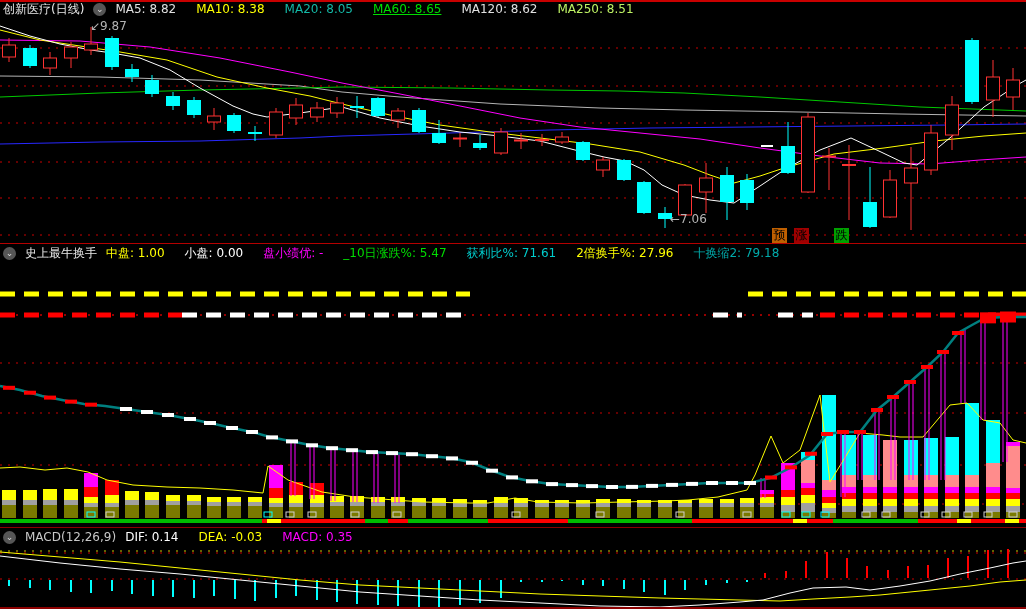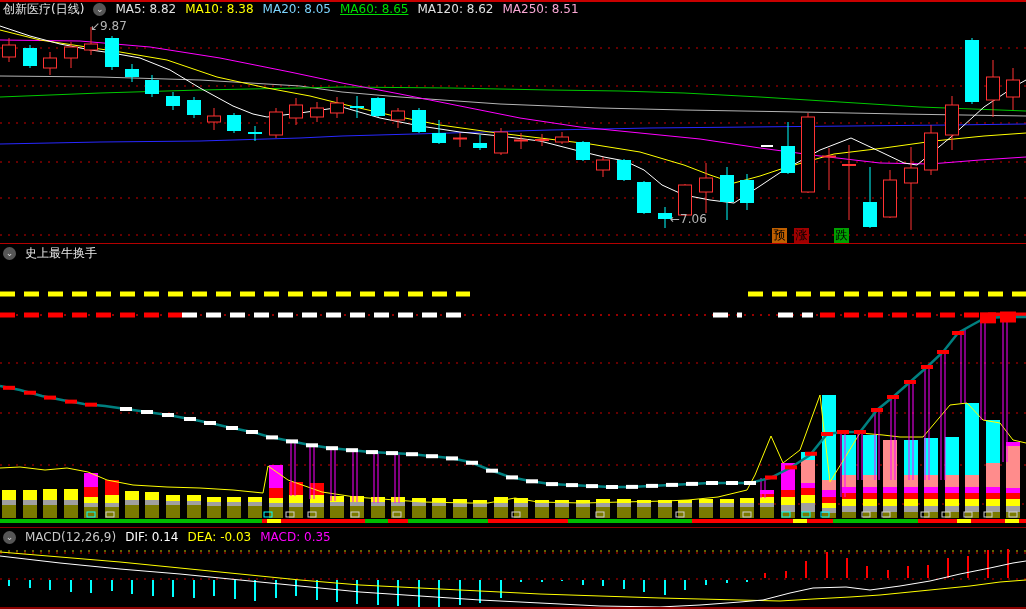--- a/index.html
+++ b/index.html
@@ -9,21 +9,21 @@
   .sep{position:absolute;left:0;width:1026px;z-index:3;}
   #sep-top{top:0;height:2px;background:#c80000;}
   #sep-p2{top:243px;height:1px;background:#b40000;}
   #sep-p3{top:527px;height:1px;background:#8c0000;}
   #sep-bot{top:607px;height:2px;background:#8c0000;}
   .hdr{position:absolute;left:3px;display:flex;align-items:center;gap:9px;white-space:nowrap;
        z-index:4;line-height:15px;}
   #hdr1{top:2px;}
   #hdr2{top:246px;}
   #hdr3{top:530px;}
-  .fields{display:flex;gap:9px;}
+  .fields{display:flex;gap:20px;}
   .t-white{color:#e8e8e8;}
   .t-gray{color:#c8c8c8;text-align:right;}
   .chev{display:inline-block;width:13px;height:13px;border-radius:50%;background:#565656;
         color:#ddd;font-size:9px;line-height:12px;text-align:center;cursor:pointer;}
   .plabel{position:absolute;color:#b4b4b4;z-index:4;}
   #high-label{left:90px;top:19px;}
   #low-label{left:670px;top:212px;}
   #annotation{position:absolute;left:397px;top:310px;color:#ff8282;z-index:2;}
   .badge{position:absolute;top:228px;width:15px;height:15px;text-align:center;line-height:15px;
          color:#000;z-index:4;}
@@ -553,30 +553,39 @@
   <div class="sep" id="sep-p2"></div>
   <div class="sep" id="sep-p3"></div>
   <div class="sep" id="sep-bot"></div>
 
   <div class="hdr" id="hdr1">
     <span class="t-white">创新医疗(日线)</span>
     <span class="chev">⌄</span>
     <span class="fields" id="ma-labels">
         <span style="color: rgb(224, 224, 224);">MA5: 8.82</span>
         <span style="color: rgb(255, 255, 0);">MA10: 8.38</span>
-        <span style="color: #7dd3fc; text-align: right;">MA20: 8.05</span>
+        <span style="color: #14b8a6; text-align: right;">MA20: 8.05</span>
         <span style="color: rgb(0, 221, 0); text-decoration: underline;">MA60: 8.65</span>
         <span style="color: rgb(224, 224, 224);">MA120: 8.62</span>
-        <span style="color: #f9a8d4;">MA250: 8.51</span>
+        <span style="color: #bef264;">MA250: 8.51</span>
       </span>
   </div>
 
   <div class="hdr" id="hdr2">
     <span class="chev">⌄</span>
     <span class="t-white">史上最牛换手</span>
+    <span class="fields" id="p2-fields">
+        <span style="color: rgb(255, 255, 0);">中盘: 1.00</span>
+        <span style="color: rgb(255, 255, 255);">小盘: 0.00</span>
+        <span style="color: rgb(255, 0, 255);">盘小绩优: -</span>
+        <span style="color: rgb(0, 221, 0);">_10日涨跌%: 5.47</span>
+        <span style="color: rgb(0, 204, 204);">获利比%: 71.61</span>
+        <span style="color: rgb(255, 255, 0);">2倍换手%: 27.96</span>
+        <span style="color: rgb(0, 170, 170);">十换缩2: 79.18</span>
+      </span>
   </div>
 
   <div class="hdr" id="hdr3">
     <span class="chev">⌄</span>
     <span class="t-gray">MACD(12,26,9)</span>
     <span class="fields" id="p3-fields">
         <span style="color: rgb(255, 255, 255);">DIF: 0.14</span>
         <span style="color: rgb(255, 255, 0); text-align: center;">DEA: -0.03</span>
         <span style="color: rgb(255, 0, 255);">MACD: 0.35</span>
       </span>

